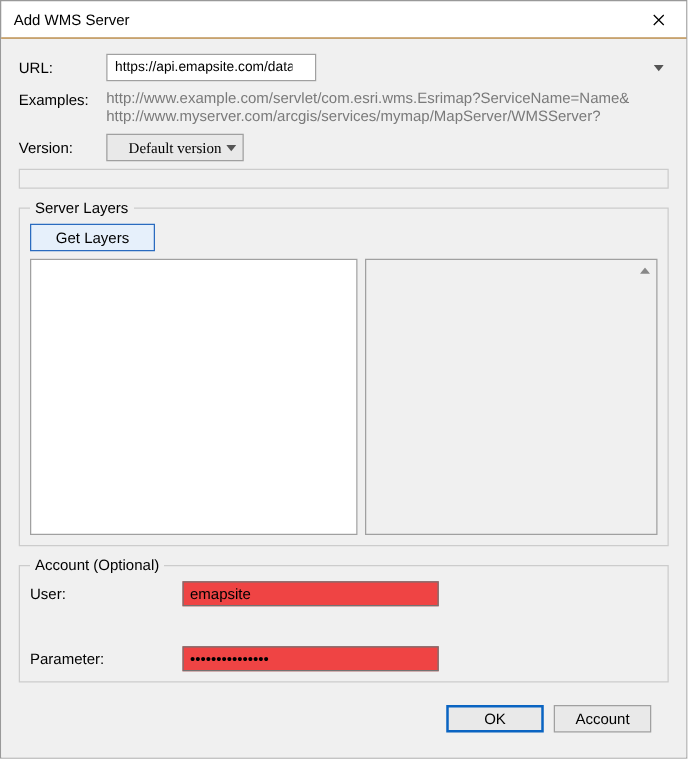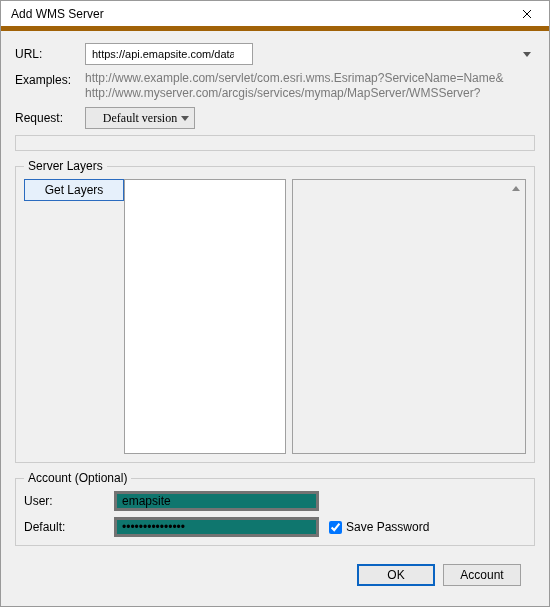--- a/index.html
+++ b/index.html
@@ -1,18 +1,18 @@
 <!DOCTYPE html>
 <html><head>
 <meta charset="utf-8">
 <style>
 * { box-sizing: border-box; margin: 0; padding: 0; font-family: 'Segoe UI', Tahoma, sans-serif; font-size: 12px; }
 body { background: #fff; }
 .window { width: 550px; height: 607px; border: 1px solid #999; display: flex; flex-direction: column; }
-.titlebar { height: 30px; display: flex; align-items: center; padding: 0 0 0 10px; border-bottom: 5px solid #a16207; }
+.titlebar { height: 30px; display: flex; align-items: center; padding: 0 0 0 10px; border-bottom: 1px solid #a16207; }
 .title { flex: 1; font-size: 12px; }
 .close { width: 44px; height: 30px; display: flex; align-items: center; justify-content: center; cursor: pointer; }
 .close svg { width: 10px; height: 10px; }
 .content { flex: 1; padding: 12px 14px 10px 14px; display: flex; flex-direction: column; background: #f0f0f0; }
 .row { display: flex; align-items: center; margin-bottom: 6px; }
 .label { width: 70px; }
 .url-input { flex: 1; height: 22px; border: 1px solid #a0a0a0; background: #fff; padding: 0 18px 0 6px; font-size: 11px; position: relative; }
 .url-wrap { flex:1; position:relative; }
 .url-arrow { position:absolute; right:4px; top:50%; transform:translateY(-50%); pointer-events:none; }
 .examples { display: flex; margin-bottom: 6px; }
@@ -30,30 +30,30 @@
 .ph1 { width:150px; } .ph2 { flex:1; }
 .params-body { height:26px; }
 .params-btns { display:flex; flex-direction:column; gap:6px; }
 .iconbtn { width:26px; height:26px; border:1px solid #a0a0a0; background:#e9e9e9; display:flex; align-items:center; justify-content:center; cursor:pointer; }
 .iconbtn.disabled { opacity:0.5; cursor:default; }
 .getlayers { width:100px; height:22px; border:1px solid #2a6bbf; background:#e6f0fb; color:#000; cursor:pointer; margin-bottom:6px; }
 .layers-area { display:flex; gap:6px; flex:1; }
 .layers-left { flex:1; border:1px solid #a0a0a0; background:#fff; }
 .layers-right { width:234px; border:1px solid #a0a0a0; background:#f0f0f0; position:relative; }
 .scroll-up { position:absolute; right:2px; top:2px; width:14px; height:14px; display:flex; align-items:center; justify-content:center; }
-.account-grid { display:grid; grid-template-columns:90px auto; row-gap:6px; align-items:center; }
-.txt { height:20px; width:205px; border:3px solid #737373; background:#0f766e; padding:0 5px; font-size:12px; }
+.account-grid { display:grid; grid-template-columns:90px auto; row-gap:6px; align-items:center;gap:32px; }
+.txt { height:20px; width:205px; border:1px solid #737373; background:#ef4444; padding:0 5px; font-size:12px; }
 .pwd-row { display:flex; align-items:center; gap:10px; }
 .chk { display:flex; align-items:center; gap:4px; }
 .chk input { width:13px; height:13px; }
 .footer { display:flex; justify-content:flex-end; gap:8px; padding:10px 14px; }
 .btn { width:78px; height:22px; border:1px solid #a0a0a0; background:#e9e9e9; cursor:pointer; }
 .btn.primary { border:2px solid #0a64c2; background:#e9e9e9; }
 .server-layers { flex:1; display:flex; flex-direction:column; }
-.sl-inner { flex:1; display:flex; }
+.sl-inner { flex:1; display:flex; flex-direction:column; }
 </style>
 </head>
 <body>
 
 <div class="window">
   <div class="titlebar">
     <div class="title">Add WMS Server</div>
     <div class="close">
       <svg viewBox="0 0 10 10">
           <path d="M1 1 L9 9 M9 1 L1 9" stroke="#000" stroke-width="1"></path>
@@ -75,21 +75,21 @@
 
     <div class="examples">
       <div class="label">Examples:</div>
       <div class="examples-text">
         <div>http://www.example.com/servlet/com.esri.wms.Esrimap?ServiceName=Name&amp;</div>
         <div>http://www.myserver.com/arcgis/services/mymap/MapServer/WMSServer?</div>
       </div>
     </div>
 
     <div class="row">
-      <div class="label">Request:</div>
+      <div class="label">Version:</div>
       <div class="sel-wrap">
         <button class="version-select" style="text-align:center;font-family:Liberation Serif, serif;">Default version</button>
         <span class="sel-arrow"><svg width="8" height="6">
               <path d="M0 0 L8 0 L4 5 Z" fill="#555"></path>
             </svg></span>
       </div>
     </div>
 
     <fieldset>
     </fieldset>
@@ -109,27 +109,23 @@
           </div>
         </div>
       </div>
     </fieldset>
 
     <fieldset>
       <legend>Account (Optional)</legend>
       <div class="account-grid">
         <div>User:</div>
         <div><input class="txt" value="emapsite" style=""></div>
-        <div>Default:</div>
+        <div>Parameter:</div>
         <div class="pwd-row">
           <input class="txt" type="text" value="•••••••••••••••" style="">
-          <label class="chk">
-            <input type="checkbox" checked="" style="">
-            <span>Save Password</span>
-          </label>
         </div>
       </div>
     </fieldset>
 
     <div class="footer">
       <button class="btn primary">OK</button>
       <button class="btn">Account</button>
     </div>
 
   </div>

